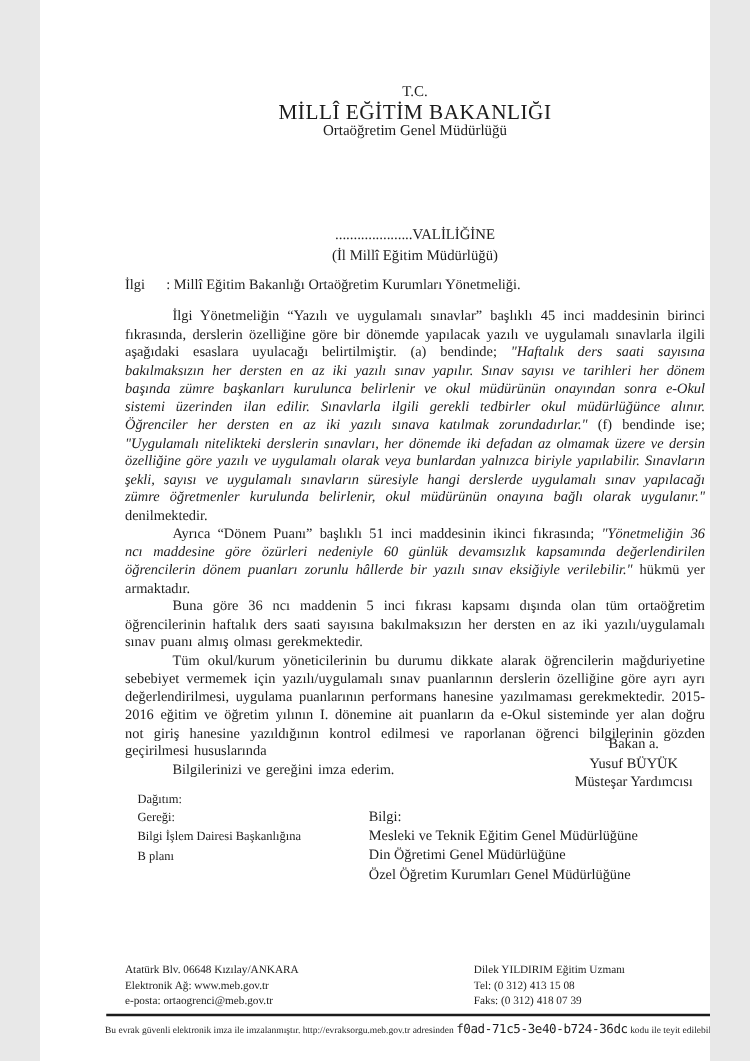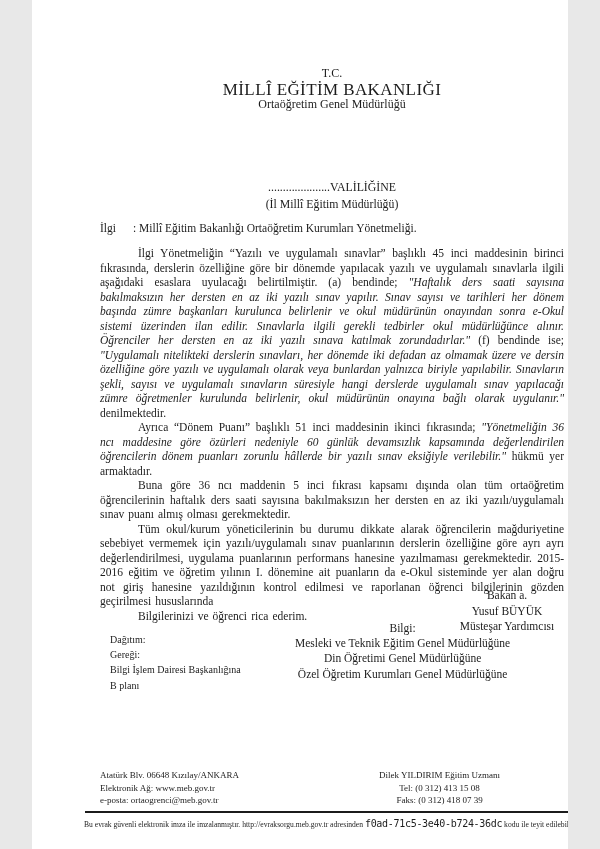--- a/index.html
+++ b/index.html
@@ -28,24 +28,24 @@
   .ilgi{top:222px;left:68px;width:464px;font-size:11.5px;}
   .ilgi-label{display:inline-block;width:33px;}
   
   .body{top:246px;left:68px;width:464px;font-size:11.5px;line-height:14.5px;text-align:justify;word-spacing:1.2px;}
   .para{margin:0;text-indent:38px;}
   .it{font-style:italic;}
   
   .signature{top:588px;left:360px;width:230px;text-align:center;font-size:11.5px;line-height:15.5px;}
   
   .dagitim{top:632px;left:78px;font-size:10px;line-height:15.2px;}
-  .bilgi{top:621px;left:263px;font-size:11.5px;line-height:15.2px;text-align:center;}
+  .bilgi{top:647px;left:263px;font-size:11.5px;line-height:15.2px;}
   
   .footer-left{top:769px;left:68px;font-size:9px;line-height:12.5px;}
-  .footer-right{top:769px;right:68px;text-align:center;font-size:9px;line-height:12.5px;}
+  .footer-right{top:769px;right:68px;text-align:left;font-size:9px;line-height:12.5px;}
   .rule{top:811px;left:53px;width:494px;height:2px;background:#1b1b1b;}
   .verify{top:818px;left:52px;width:510px;font-size:7.6px;white-space:nowrap;}
   .verify .code{
     font-family:"DejaVu Sans Mono","Liberation Mono",monospace;
     font-size:10px;letter-spacing:-.3px;
   }
 </style>
 </head>
 <body>
 
@@ -63,21 +63,21 @@
     <div>(İl Millî Eğitim Müdürlüğü)</div>
   </div>
 
   <div class="abs ilgi"><span class="ilgi-label">İlgi</span><span>: Millî Eğitim Bakanlığı Ortaöğretim Kurumları Yönetmeliği.</span></div>
 
   <div class="abs body">
     <p class="para"><span>İlgi Yönetmeliğin “Yazılı ve uygulamalı sınavlar” başlıklı 45 inci maddesinin birinci fıkrasında, derslerin özelliğine göre bir dönemde yapılacak yazılı ve uygulamalı sınavlarla ilgili aşağıdaki esaslara uyulacağı belirtilmiştir. (a) bendinde; </span><span class="it">"Haftalık ders saati sayısına bakılmaksızın her dersten en az iki yazılı sınav yapılır. Sınav sayısı ve tarihleri her dönem başında zümre başkanları kurulunca belirlenir ve okul müdürünün onayından sonra e-Okul sistemi üzerinden ilan edilir. Sınavlarla ilgili gerekli tedbirler okul müdürlüğünce alınır. Öğrenciler her dersten en az iki yazılı sınava katılmak zorundadırlar." </span><span>(f) bendinde ise; </span><span class="it">"Uygulamalı nitelikteki derslerin sınavları, her dönemde iki defadan az olmamak üzere ve dersin özelliğine göre yazılı ve uygulamalı olarak veya bunlardan yalnızca biriyle yapılabilir. Sınavların şekli, sayısı ve uygulamalı sınavların süresiyle hangi derslerde uygulamalı sınav yapılacağı zümre öğretmenler kurulunda belirlenir, okul müdürünün onayına bağlı olarak uygulanır." </span><span>denilmektedir.</span></p>
     <p class="para"><span>Ayrıca “Dönem Puanı” başlıklı 51 inci maddesinin ikinci fıkrasında; </span><span class="it">"Yönetmeliğin 36 ncı maddesine göre özürleri nedeniyle 60 günlük devamsızlık kapsamında değerlendirilen öğrencilerin dönem puanları zorunlu hâllerde bir yazılı sınav eksiğiyle verilebilir." </span><span>hükmü yer armaktadır.</span></p>
     <p class="para">Buna göre 36 ncı maddenin 5 inci fıkrası kapsamı dışında olan tüm ortaöğretim öğrencilerinin haftalık ders saati sayısına bakılmaksızın her dersten en az iki yazılı/uygulamalı sınav puanı almış olması gerekmektedir.</p>
     <p class="para">Tüm okul/kurum yöneticilerinin bu durumu dikkate alarak öğrencilerin mağduriyetine sebebiyet vermemek için yazılı/uygulamalı sınav puanlarının derslerin özelliğine göre ayrı ayrı değerlendirilmesi, uygulama puanlarının performans hanesine yazılmaması gerekmektedir. 2015-2016 eğitim ve öğretim yılının I. dönemine ait puanların da e-Okul sisteminde yer alan doğru not giriş hanesine yazıldığının kontrol edilmesi ve raporlanan öğrenci bilgilerinin gözden geçirilmesi hususlarında</p>
-    <p class="para">Bilgilerinizi ve öğrenci rica ederim.</p>
+    <p class="para">Bilgilerinizi ve gereğini imza ederim.</p>
   </div>
 
   <div class="abs signature">
     <div>Bakan a.</div>
     <div>Yusuf BÜYÜK</div>
     <div>Müsteşar Yardımcısı</div>
   </div>
 
   <div class="abs dagitim">
     <div>Dağıtım:</div>

